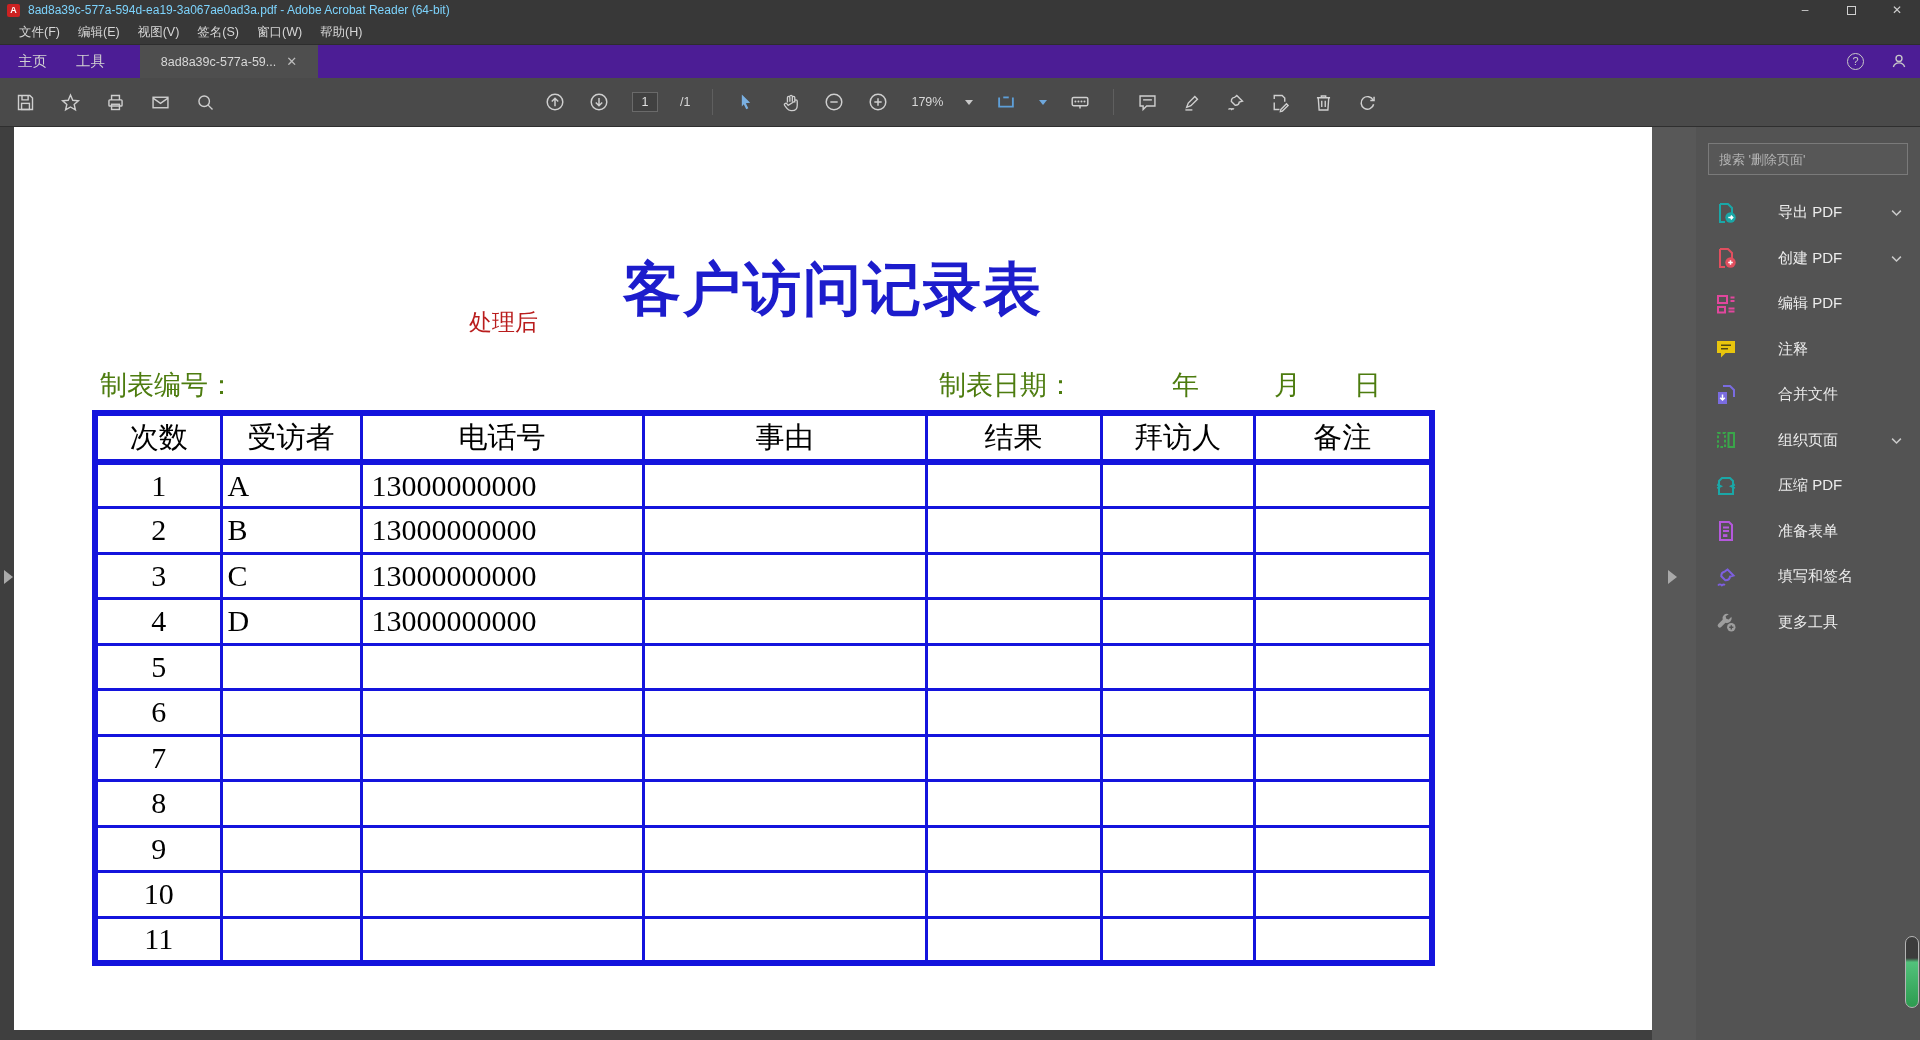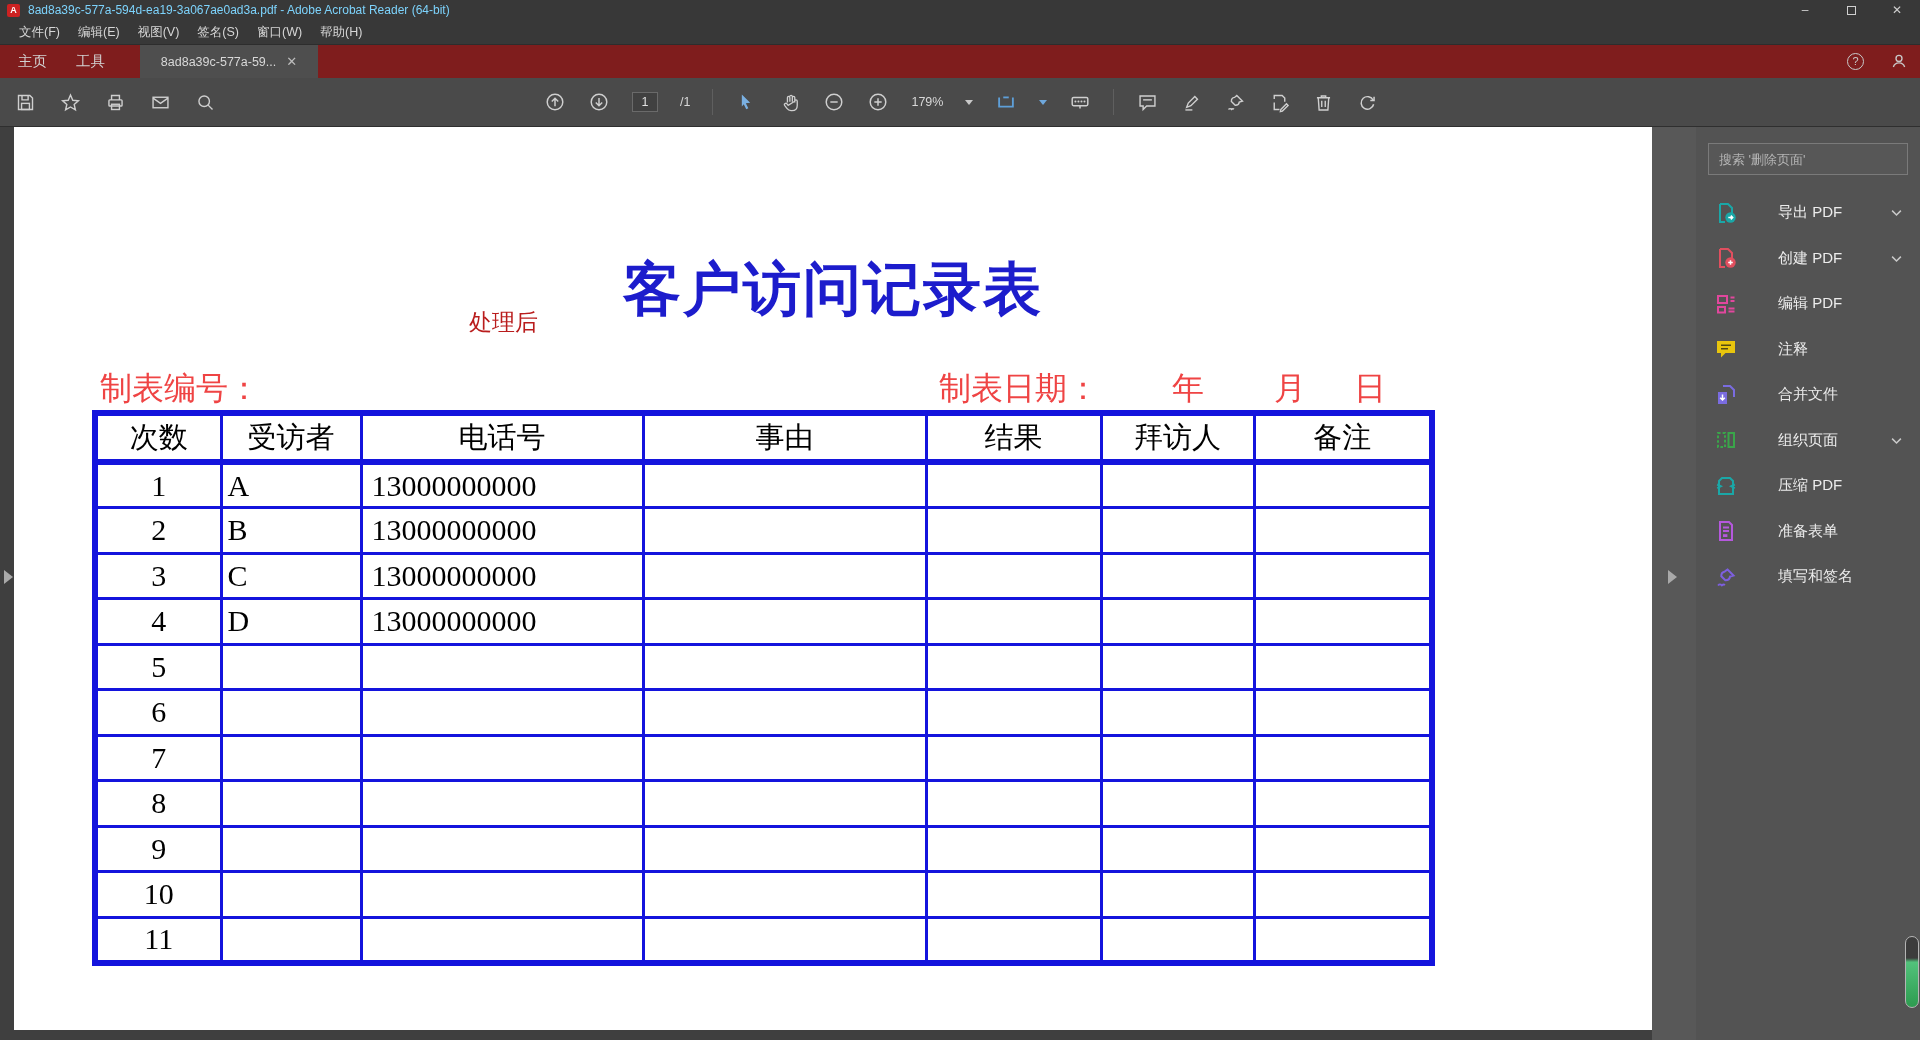--- a/index.html
+++ b/index.html
@@ -14,21 +14,21 @@
   .titletext { color:#7dd3fc; font-size:12px; }
   .winbtns { position:absolute; right:0; top:0; height:20px; display:flex; }
   .winbtn { width:46px; height:20px; display:flex; align-items:center; justify-content:center;
     color:#cfcfcf; font-size:12px; }
   .winbtn .restore { width:9px; height:9px; border:1px solid #cfcfcf; }
 
   .menubar { position:absolute; left:0; top:20px; width:1920px; height:25px; background:#383838;
     border-bottom:1px solid #2d2d2d; display:flex; align-items:center; padding-left:10px; }
   .menu-item { color:#d6d6d6; font-size:12.5px; padding:4px 9px; cursor:default; }
 
-  .tabbar { position:absolute; left:0; top:45px; width:1920px; height:33px; background:#7f1d1d; }
+  .tabbar { position:absolute; left:0; top:45px; width:1920px; height:33px; background:#4c1d95; }
   .tab-plain { position:absolute; top:0; height:33px; display:flex; align-items:center;
     color:#d2d2d2; font-size:14.5px; padding:0 10px; }
   .tab-home { left:8px; } .tab-tools { left:66px; }
   .tab-doc { position:absolute; left:140px; top:0; width:178px; height:33px; background:#4e4e4e;
     display:flex; align-items:center; justify-content:center; gap:10px; color:#d8d8d8; font-size:12.5px; }
   .tab-close { color:#bdbdbd; font-size:13px; line-height:1; }
   .tab-right { position:absolute; right:12px; top:7px; display:flex; gap:26px; align-items:center; }
   .q-ico { width:17px; height:17px; border:1.4px solid #c9c9c9; border-radius:50%;
     color:#c9c9c9; font-size:11px; display:flex; align-items:center; justify-content:center; }
 
@@ -54,21 +54,21 @@
   .arrow-left { left:4px; top:443px; }
   .arrow-right { left:1668px; top:443px; }
   .right-gap { position:absolute; left:1652px; top:0; width:44px; height:913px; background:#585858; }
 
   .page { position:absolute; left:14px; top:0; width:1638px; height:903px; background:#ffffff;
     overflow:hidden; font-family:"Liberation Serif", serif; }
 
   .doc-title { position:absolute; left:0; right:0; top:124px; text-align:center;
     font-size:58px; font-weight:bold; letter-spacing:2px; }
   .doc-mark { position:absolute; left:455px; top:180px; font-size:23px; font-family:"Liberation Sans",sans-serif; }
-  .doc-labels { position:absolute; left:0; top:240px; width:100%; height:40px; font-size:32px; color:#ef4444; }
+  .doc-labels { position:absolute; left:0; top:240px; width:100%; height:40px; font-size:27px; color:#4d7c0f; }
   .lbl { position:absolute; top:0; white-space:nowrap; }
   .lbl-no { left:86px; } .lbl-date { left:925px; }
   .lbl-year { left:1158px; } .lbl-month { left:1260px; } .lbl-day { left:1340px; }
 
   .pdftable { position:absolute; left:78px; top:283px; border-collapse:collapse; table-layout:fixed;
     background:#fff; }
   .pdftable th, .pdftable td { border:3px solid #1414dd; color:#000;
     font-family:"Liberation Serif", serif; overflow:hidden; white-space:nowrap; }
   .pdftable { border:6px solid #1414dd; }
   .pdftable th { height:49px; font-size:29px; font-weight:normal; text-align:center;
@@ -489,18 +489,26 @@
       </div>
 
       <div class="tool-item">
         <svg class="t-ico" viewBox="0 0 24 24" fill="none" stroke="#7d5fe0" stroke-width="2">
             <path d="M13.5 4.5l6 6-3.4 1c-.4 2.3-2.2 3.8-4.8 3.7l-4-4c-.1-2.6 1.4-4.4 3.7-4.8z"></path>
             <path d="M4 20.5c1.3-1.5 2.6-1.5 3.9 0 1-1.1 2.1-1.3 3.1-.5" stroke-width="1.8"></path>
           </svg>
         <span class="t-label">填写和签名</span>
       </div>
 
+      <div class="tool-item">
+        <svg class="t-ico" viewBox="0 0 24 24">
+            <path d="M14.8 4.2a4.6 4.6 0 00-6.2 5.6l-4.3 4.3a2 2 0 102.9 2.9l4.3-4.3a4.6 4.6 0 005.9-6l-2.7 2.7-2.4-.7-.7-2.4z" fill="#9e9e9e"></path>
+            <circle cx="17.3" cy="17.3" r="4.2" fill="#9e9e9e"></circle>
+            <path d="M17.3 15.2v4.2M15.2 17.3h4.2" stroke="#535353" stroke-width="1.4"></path>
+          </svg>
+        <span class="t-label">更多工具</span>
+      </div>
 
     </div>
   </div>
 
   <div class="scrollcap"></div>
 </div>
 
 </body></html>

